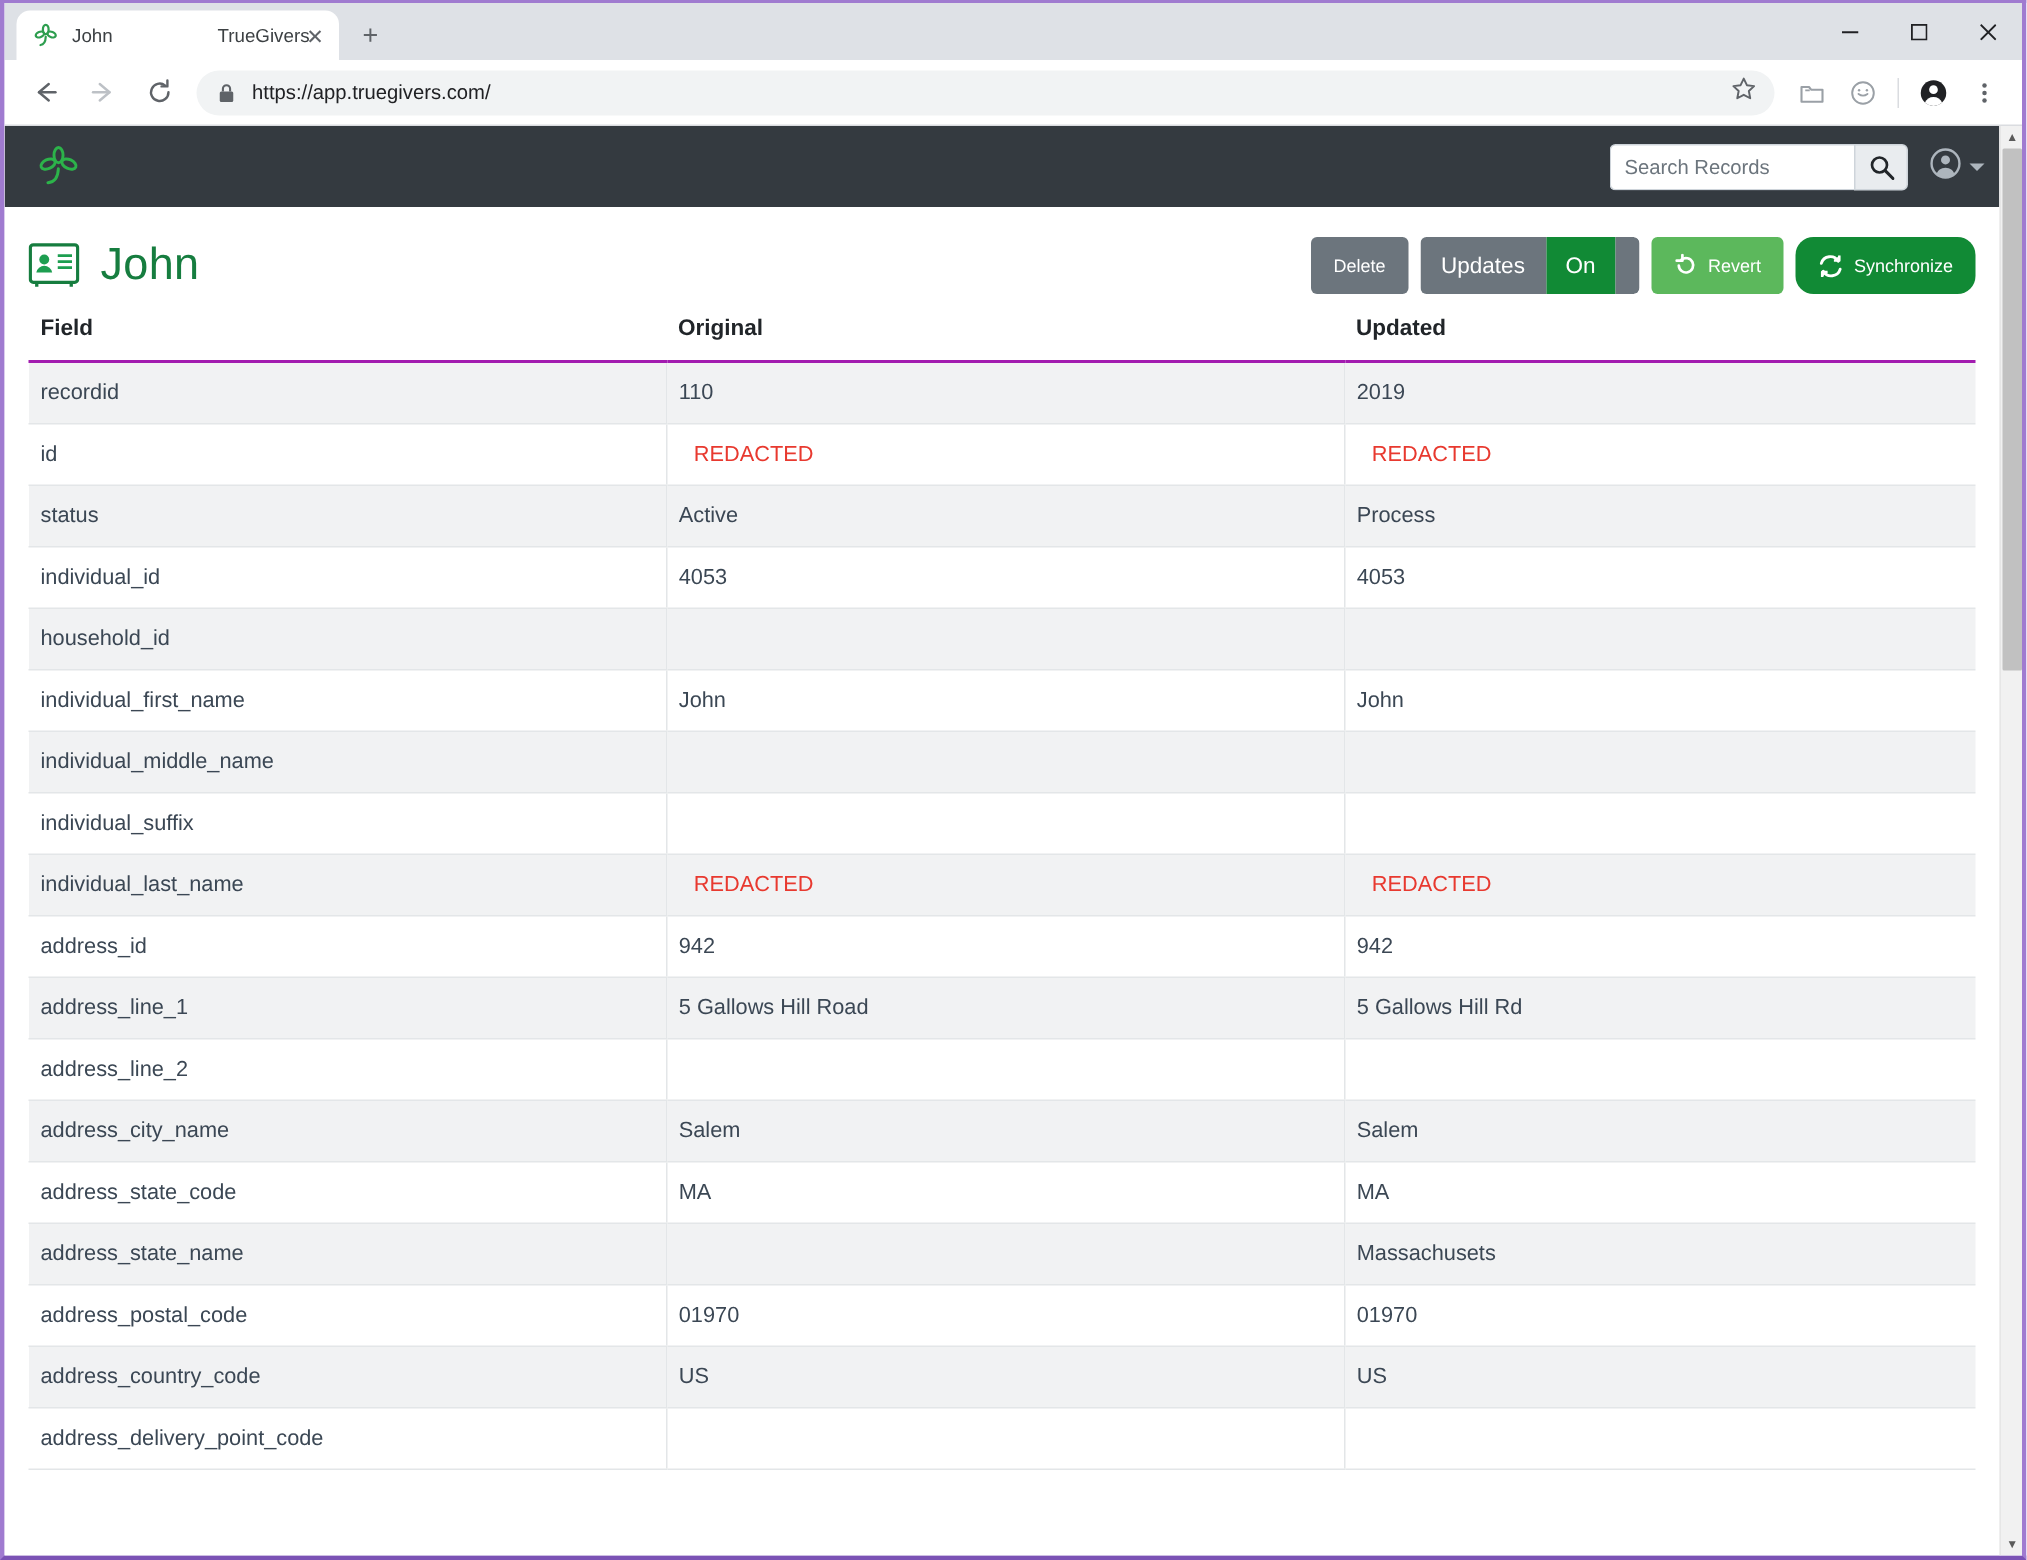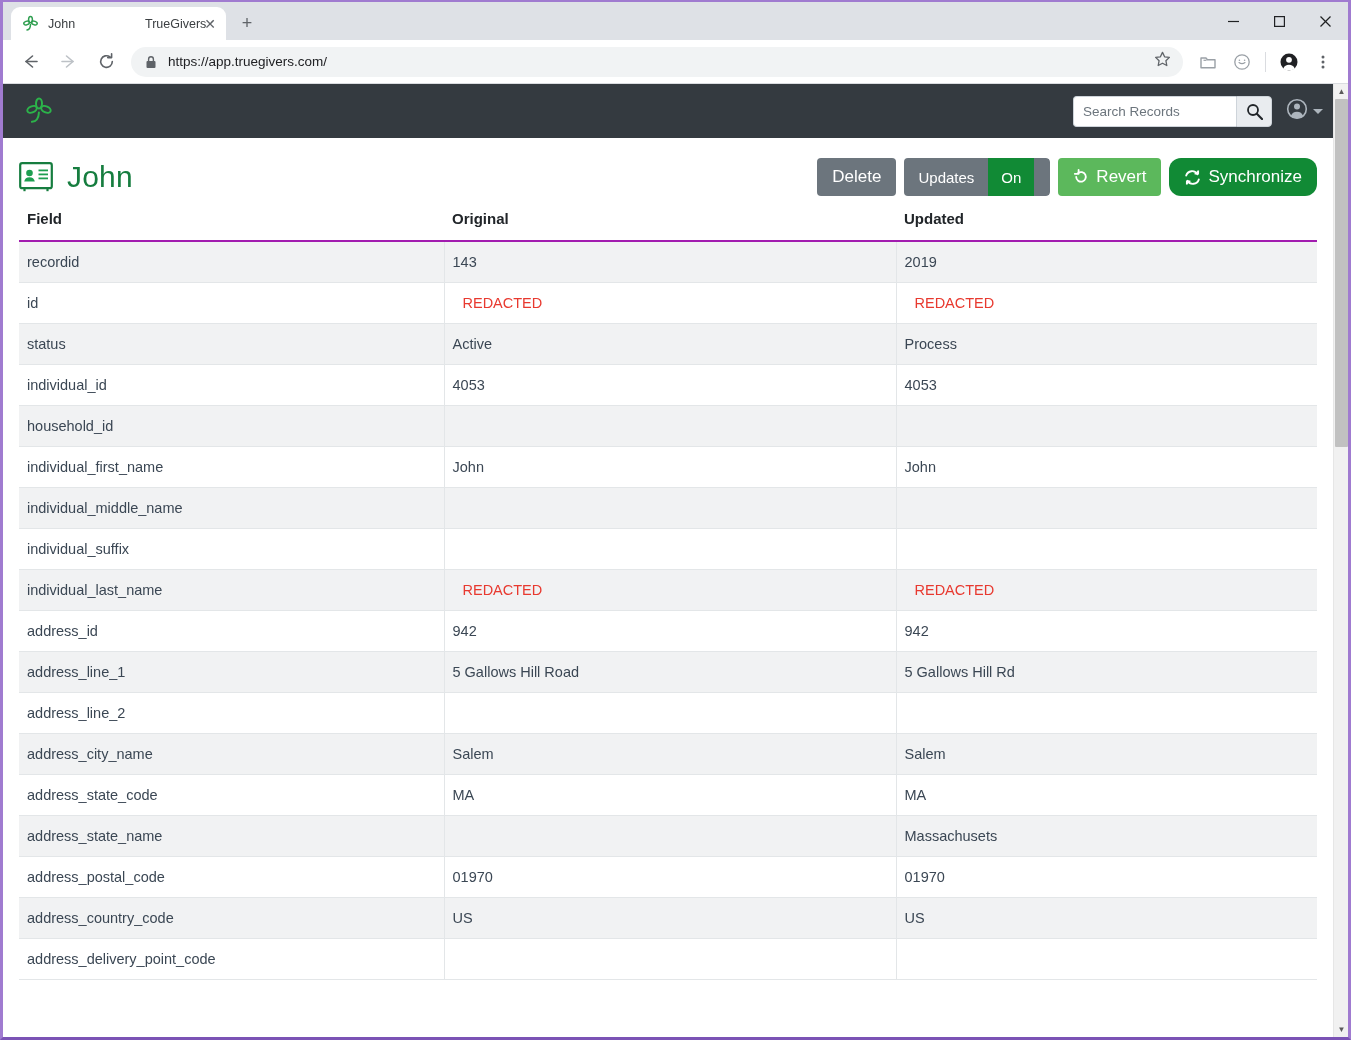--- a/index.html
+++ b/index.html
@@ -116,21 +116,21 @@
   
   .titlerow {
     display: flex; align-items: center;
     padding: 16px 16px 0 16px; height: 62px;
   }
   .rec-icon { width: 34px; height: 30px; margin-right: 14px; flex:0 0 34px; }
   .rec-title { font-size: 30px; color: #167d3f; font-weight: 400; letter-spacing: .2px; }
   .btnbar { margin-left: auto; display: flex; align-items: center; }
   .btn {
     height: 38px; border-radius: 4px; border: none;
-    font-size: 17px; color: #fff; padding: 0 15px;
+    font-size: 12px; color: #fff; padding: 0 15px;
     display: flex; align-items: center; justify-content: center;
     font-family: "Liberation Sans", sans-serif; cursor: pointer;
   }
   .btn-gray { background: #6c757d; }
   .btn-revert { background: #5cb85c; margin-left: 8px; }
   .btn-sync { background: #118a35; margin-left: 8px; border-radius: 12px; }
   .btn svg { margin-right: 7px; }
   .toggle { display: flex; margin-left: 8px; height: 38px; border-radius: 4px; overflow: hidden; }
   .toggle .t-label { background:#6c757d; color:#fff; font-size:15px; display:flex; align-items:center; padding:0 14px; }
   .toggle .t-on { background:#118a35; color:#fff; font-size:15px; display:flex; align-items:center; padding:12px 13px; }
@@ -367,21 +367,21 @@
           <thead>
             <tr>
               <th class="c-field">Field</th>
               <th class="c-orig">Original</th>
               <th>Updated</th>
             </tr>
           </thead>
           <tbody id="tbody">
               <tr>
                 <td class="c-field">recordid</td>
-                <td class="c-orig">143</td>
+                <td class="c-orig">110</td>
                 <td class="c-upd">2019</td>
               </tr>
               <tr>
                 <td class="c-field">id</td>
                 <td class="c-orig"><span class="redacted">REDACTED</span></td>
                 <td class="c-upd"><span class="redacted">REDACTED</span></td>
               </tr>
               <tr>
                 <td class="c-field">status</td>
                 <td class="c-orig">Active</td>

